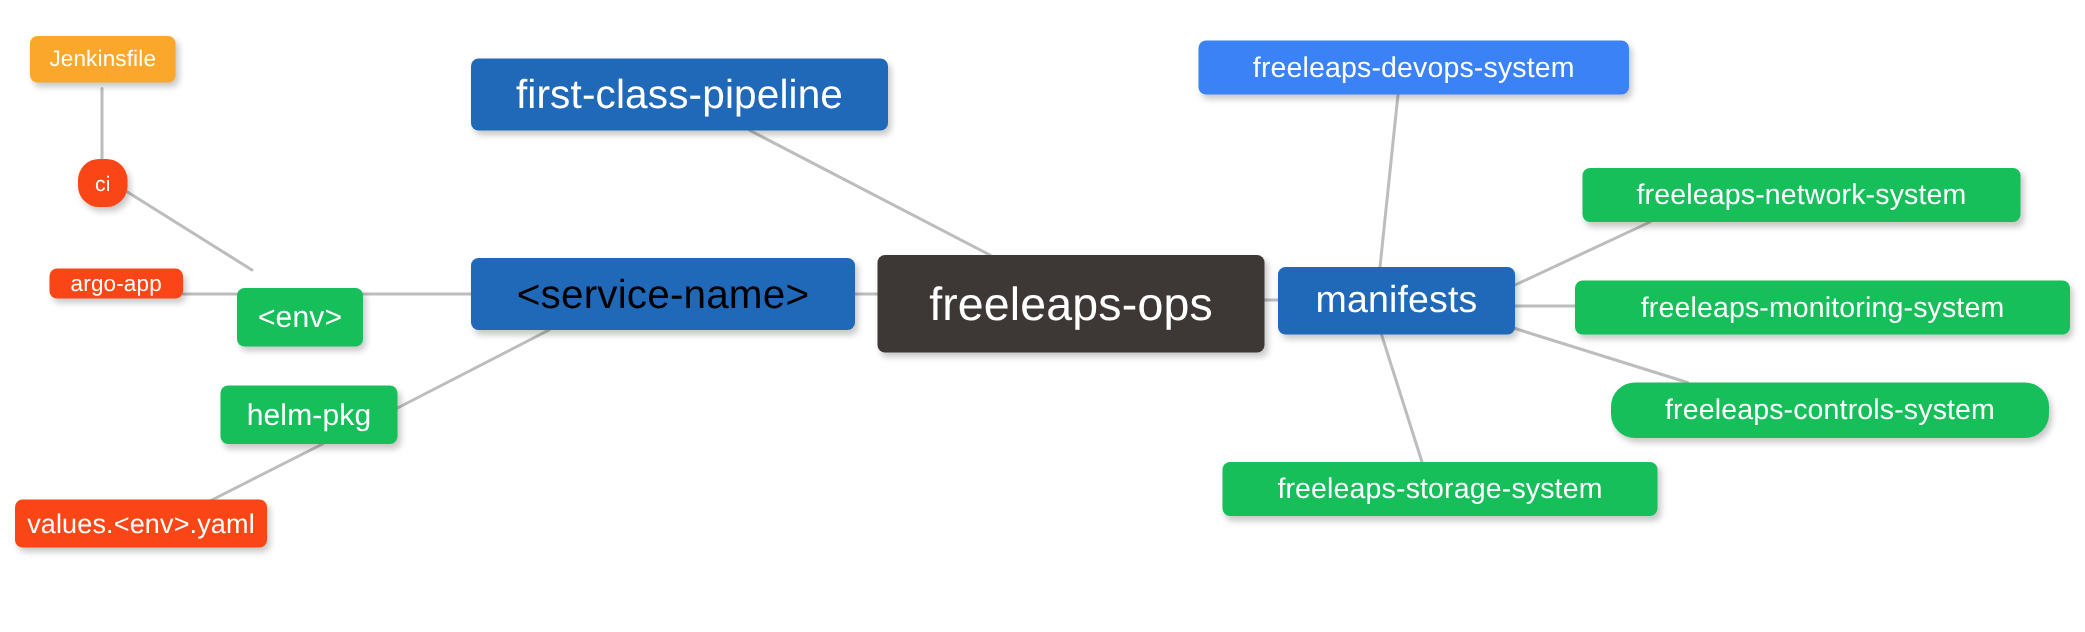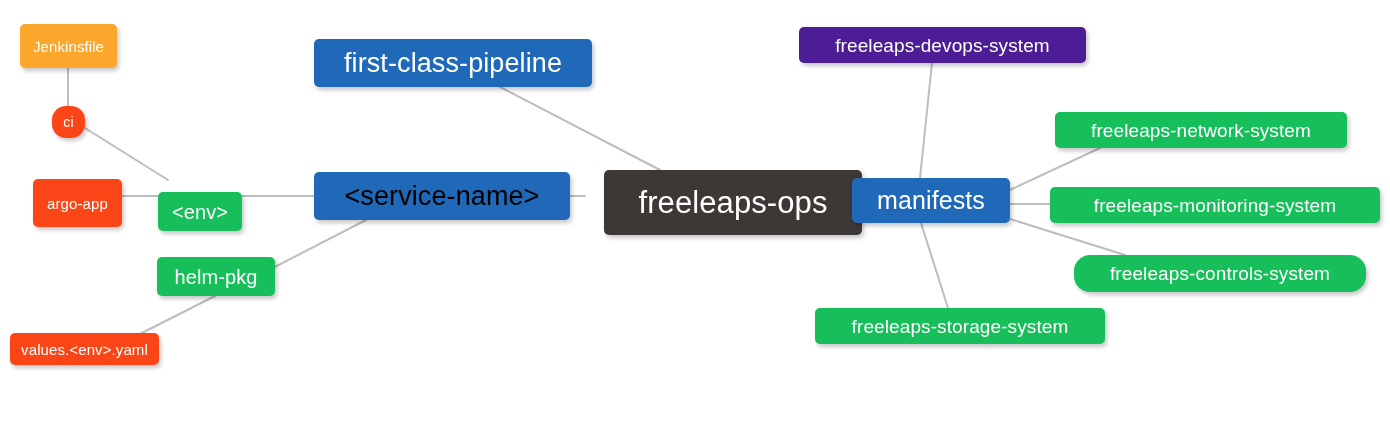--- a/index.html
+++ b/index.html
@@ -59,51 +59,51 @@
       <line x1="570" y1="196" x2="585" y2="196" stroke="#bdbdbd" stroke-width="2" stroke-linecap="round"></line>
       <line x1="500" y1="87" x2="660" y2="170" stroke="#bdbdbd" stroke-width="2" stroke-linecap="round"></line>
       <line x1="843" y1="200" x2="852" y2="200" stroke="#bdbdbd" stroke-width="2" stroke-linecap="round"></line>
       <line x1="920" y1="178" x2="932" y2="63" stroke="#bdbdbd" stroke-width="2" stroke-linecap="round"></line>
       <line x1="1010" y1="190" x2="1100" y2="148" stroke="#bdbdbd" stroke-width="2" stroke-linecap="round"></line>
       <line x1="1010" y1="204" x2="1050" y2="204" stroke="#bdbdbd" stroke-width="2" stroke-linecap="round"></line>
       <line x1="1010" y1="219" x2="1125" y2="255" stroke="#bdbdbd" stroke-width="2" stroke-linecap="round"></line>
       <line x1="921" y1="223" x2="948" y2="308" stroke="#bdbdbd" stroke-width="2" stroke-linecap="round"></line>
     </svg>
   <div id="node-layer">
-      <div class="node" style="left: 20px; top: 24px; width: 97px; height: 44px; background: rgb(251, 167, 43); color: rgb(255, 255, 255); font-size: 15px; border-radius: 5px;">
+      <div class="node" style="left: 20px; top: 24px; width: 97px; height: 31px; background: rgb(251, 167, 43); color: rgb(255, 255, 255); font-size: 15px; border-radius: 5px;">
         <span class="node-label">Jenkinsfile</span>
       </div>
       <div class="node" style="left: 52px; top: 106px; width: 33px; height: 32px; background: rgb(250, 70, 22); color: rgb(255, 255, 255); font-size: 14px; border-radius: 14px;">
         <span class="node-label">ci</span>
       </div>
-      <div class="node" style="left: 33px; top: 179px; width: 89px; height: 48px; background: rgb(250, 70, 22); color: rgb(255, 255, 255); font-size: 15px; border-radius: 5px;">
+      <div class="node" style="left: 33px; top: 179px; width: 89px; height: 20px; background: rgb(250, 70, 22); color: rgb(255, 255, 255); font-size: 15px; border-radius: 5px;">
         <span class="node-label">argo-app</span>
       </div>
       <div class="node" style="left: 158px; top: 192px; width: 84px; height: 39px; background: rgb(23, 191, 91); color: rgb(255, 255, 255); font-size: 20px; border-radius: 5px;">
         <span class="node-label">&lt;env&gt;</span>
       </div>
-      <div class="node" style="left: 147px; top: 257px; width: 118px; height: 39px; background: rgb(23, 191, 91); color: rgb(255, 255, 255); font-size: 20px; border-radius: 5px; margin-left: 10px;">
+      <div class="node" style="left: 147px; top: 257px; width: 118px; height: 39px; background: rgb(23, 191, 91); color: rgb(255, 255, 255); font-size: 20px; border-radius: 5px;">
         <span class="node-label">helm-pkg</span>
       </div>
-      <div class="node" style="left: 10px; top: 333px; width: 149px; height: 32px; background: rgb(250, 70, 22); color: rgb(255, 255, 255); font-size: 15px; border-radius: 5px;">
+      <div class="node" style="left: 10px; top: 333px; width: 168px; height: 32px; background: rgb(250, 70, 22); color: rgb(255, 255, 255); font-size: 18px; border-radius: 5px;">
         <span class="node-label">values.&lt;env&gt;.yaml</span>
       </div>
       <div class="node" style="left: 314px; top: 39px; width: 278px; height: 48px; background: rgb(32, 105, 184); color: rgb(255, 255, 255); font-size: 27px; border-radius: 5px; justify-content: center;">
         <span class="node-label">first-class-pipeline</span>
       </div>
       <div class="node" style="left: 314px; top: 172px; width: 256px; height: 48px; background: rgb(32, 105, 184); color: #000000; font-size: 27px; border-radius: 5px;">
         <span class="node-label">&lt;service-name&gt;</span>
       </div>
-      <div class="node" style="left: 585px; top: 170px; width: 258px; height: 65px; background: rgb(61, 56, 53); color: rgb(255, 255, 255); font-size: 31px; border-radius: 5px; margin-left: 19px;">
+      <div class="node" style="left: 585px; top: 170px; width: 258px; height: 65px; background: rgb(61, 56, 53); color: rgb(255, 255, 255); font-size: 31px; border-radius: 5px;">
         <span class="node-label">freeleaps-ops</span>
       </div>
       <div class="node" style="left: 852px; top: 178px; width: 158px; height: 45px; background: rgb(32, 105, 184); color: rgb(255, 255, 255); font-size: 25px; border-radius: 5px;">
         <span class="node-label">manifests</span>
       </div>
-      <div class="node" style="left: 799px; top: 27px; width: 287px; height: 36px; background: #4c1d95; color: rgb(255, 255, 255); font-size: 19px; border-radius: 5px;">
+      <div class="node" style="left: 799px; top: 27px; width: 287px; height: 36px; background: #3b82f6; color: rgb(255, 255, 255); font-size: 19px; border-radius: 5px;">
         <span class="node-label">freeleaps-devops-system</span>
       </div>
       <div class="node" style="left: 1055px; top: 112px; width: 292px; height: 36px; background: rgb(23, 191, 91); color: rgb(255, 255, 255); font-size: 19px; border-radius: 5px; align-items: center;">
         <span class="node-label">freeleaps-network-system</span>
       </div>
       <div class="node" style="left: 1050px; top: 187px; width: 330px; height: 36px; background: rgb(23, 191, 91); color: rgb(255, 255, 255); font-size: 19px; border-radius: 5px;">
         <span class="node-label">freeleaps-monitoring-system</span>
       </div>
       <div class="node" style="left: 1062px; top: 255px; width: 292px; height: 37px; background: rgb(23, 191, 91); color: rgb(255, 255, 255); font-size: 19px; border-radius: 16px; margin-left: 12px;">
         <span class="node-label">freeleaps-controls-system</span>

